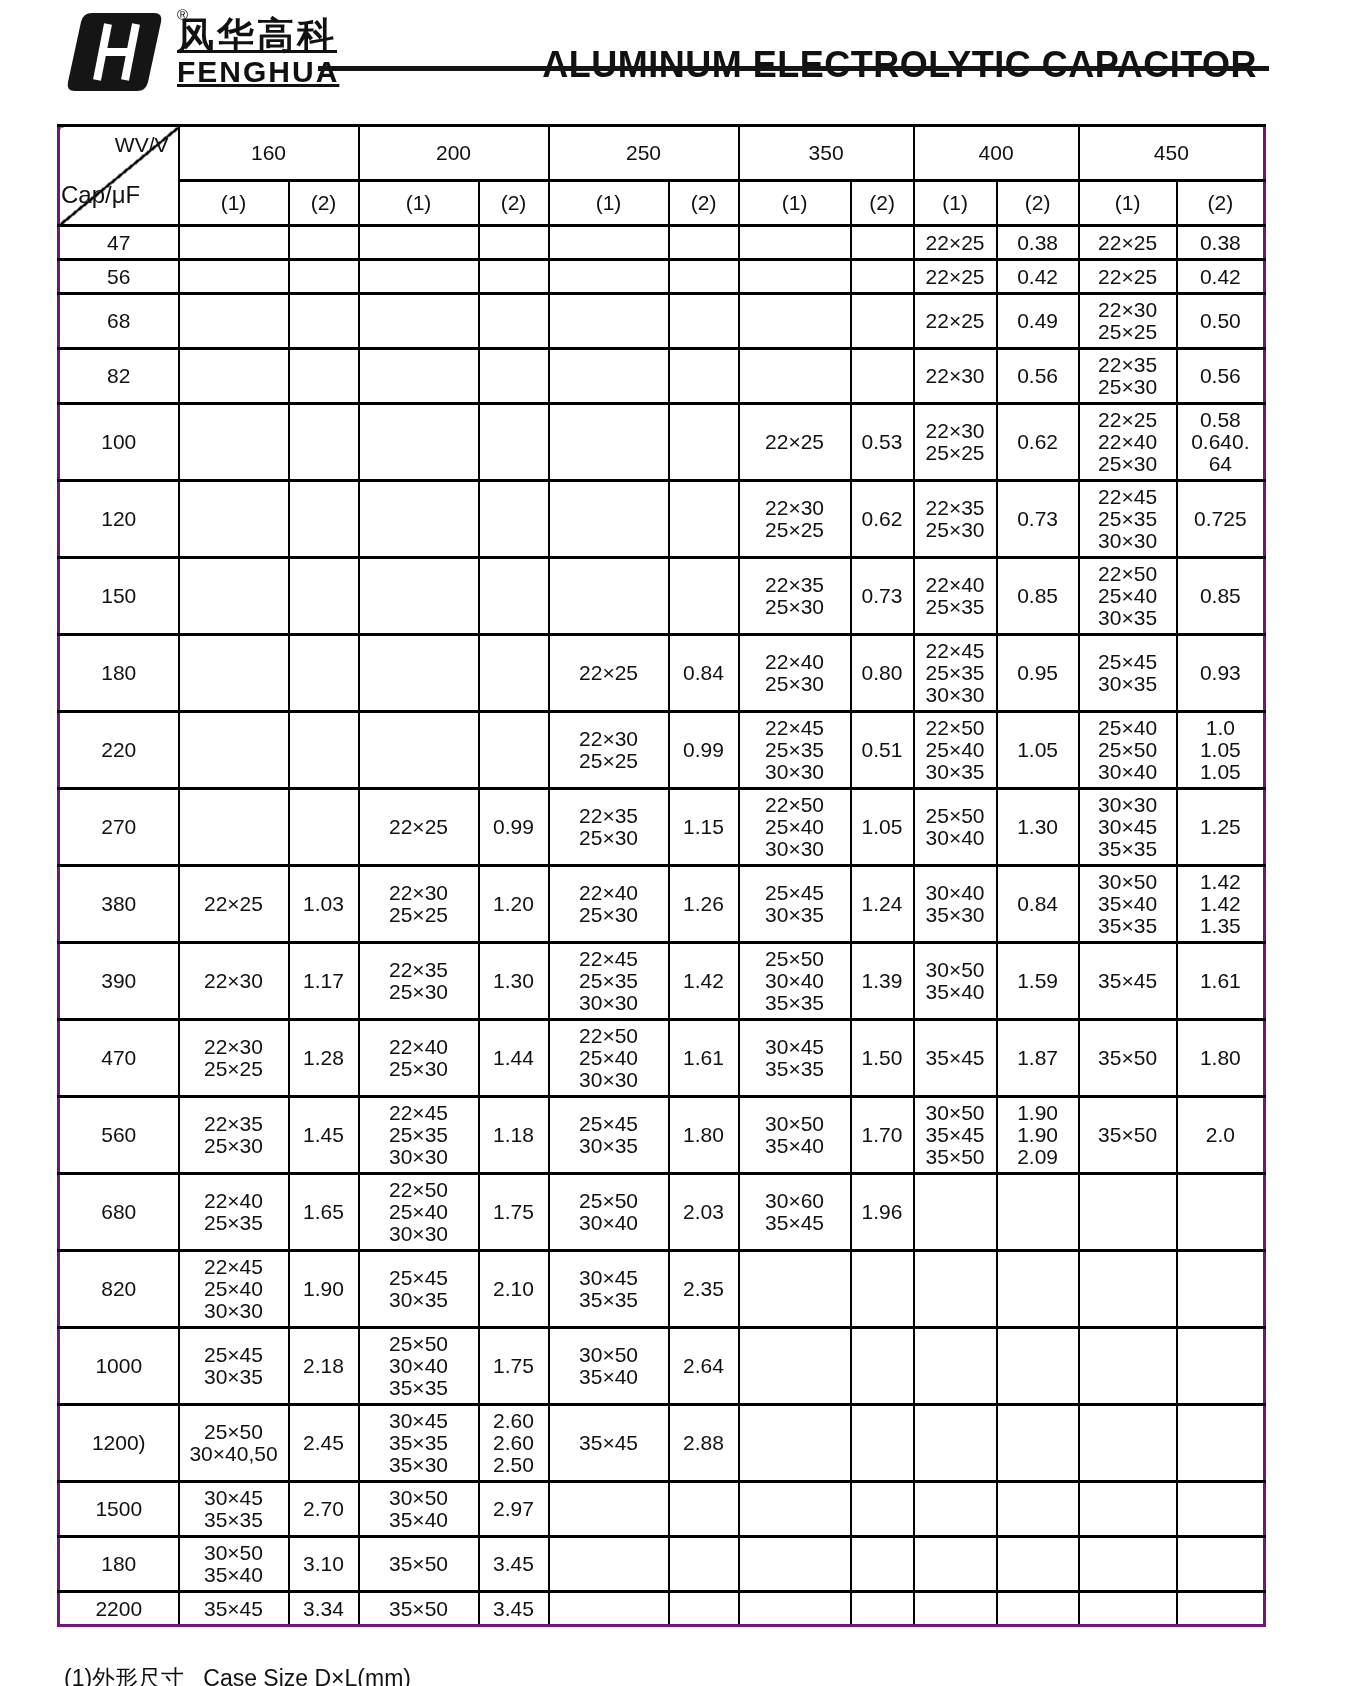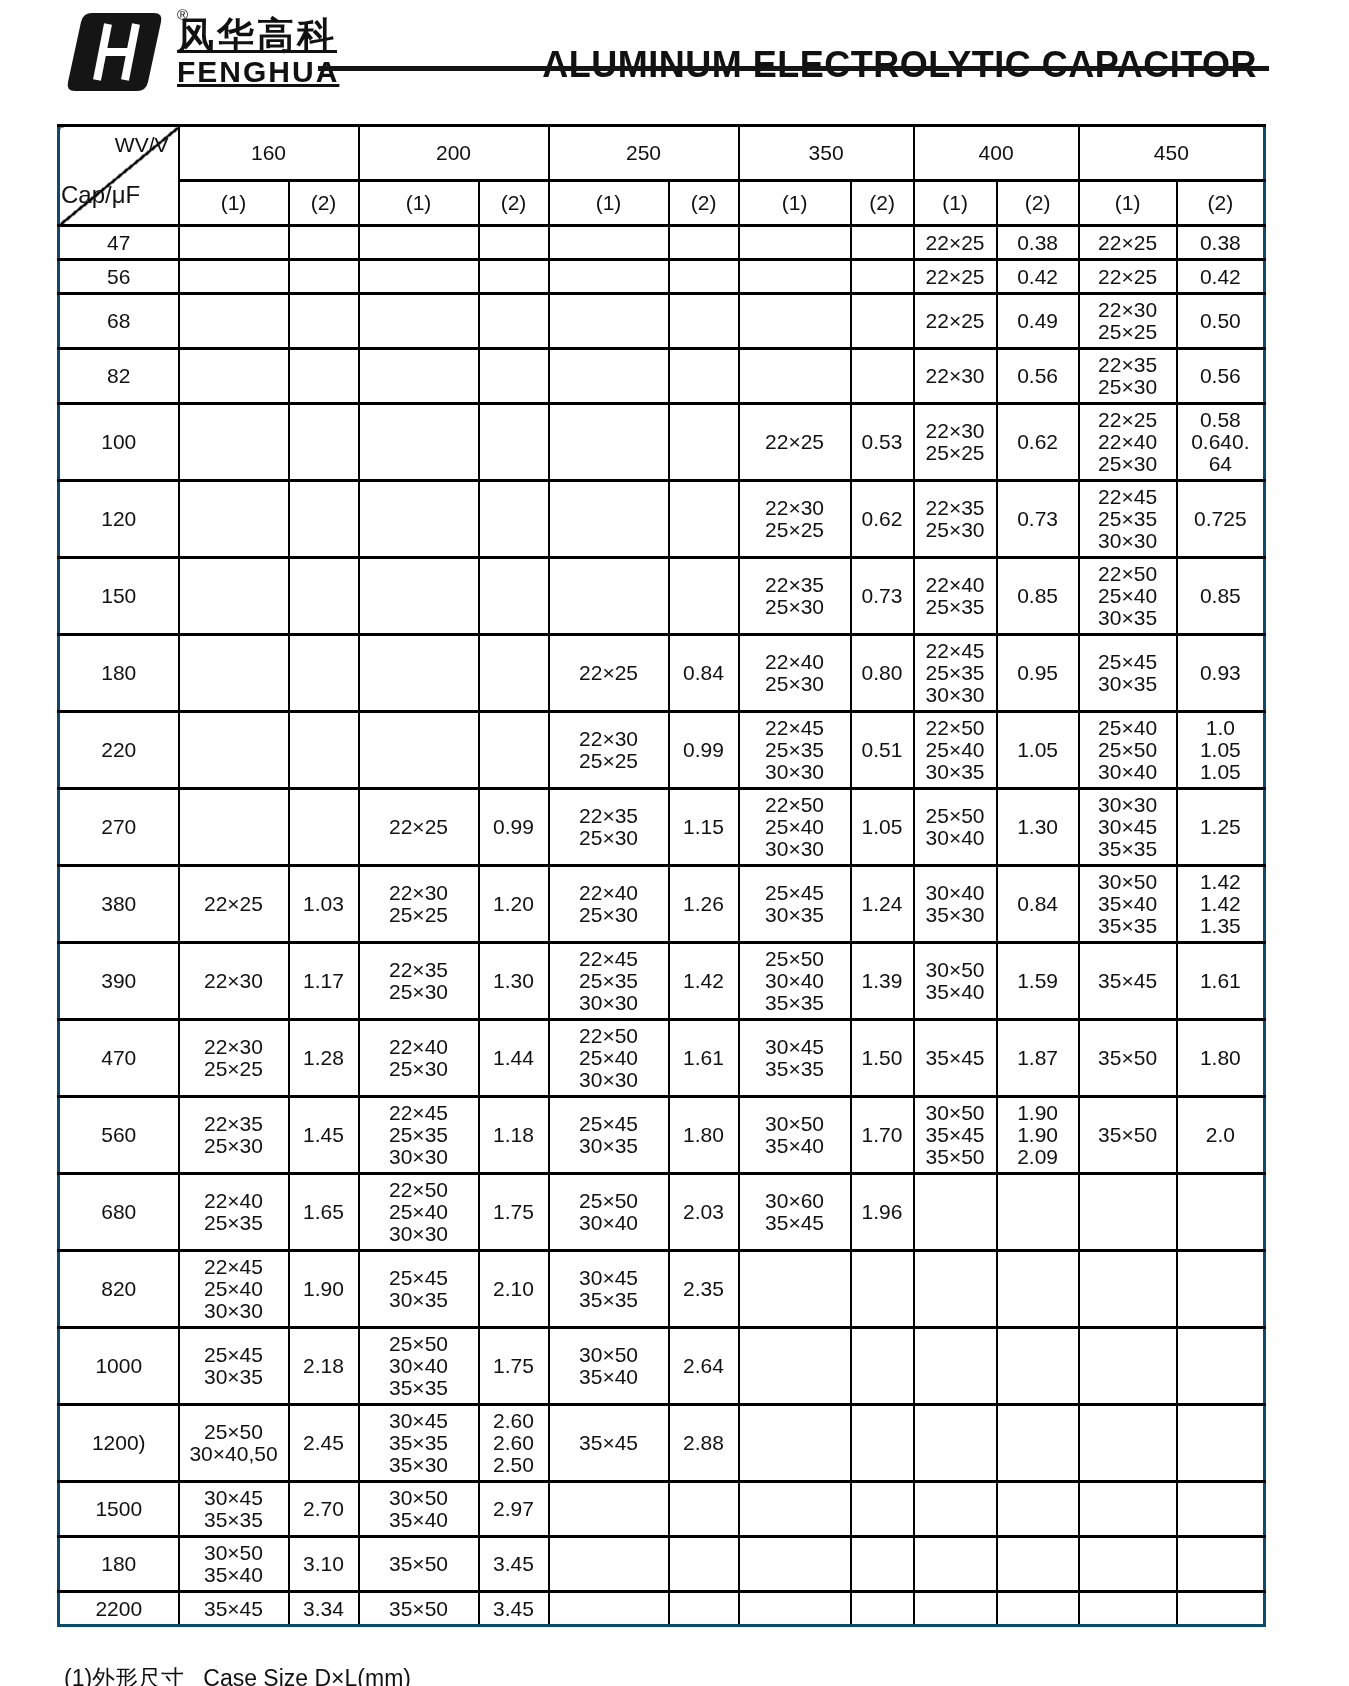--- a/index.html
+++ b/index.html
@@ -21,21 +21,21 @@
   .title-rule:before { content:""; position:absolute; left:0; top:1px; height:3px; width:240px; background:#151515; }
 
   
   table.spec { position:absolute; left:57px; top:124px; border-collapse:collapse;
     table-layout:fixed; width:1206px; }
   table.spec th, table.spec td {
     border-left:2px solid #000; border-top:3px solid #000;
     font-size:21px; line-height:22px; text-align:center; vertical-align:middle;
     padding:4px 2px; white-space:pre-line; font-weight:400; overflow:hidden;
   }
-  table.spec { border:3px solid #0c4a6e; }
+  table.spec { border:3px solid #701a75; }
   table.spec tr { height:34px; }
   th.vhead { height:44px; }
   th.shead { height:34px; }
   td.corner, th.corner {
     position:relative; padding:0;
     background:
       linear-gradient(to bottom right,
         transparent calc(50% - 1.3px), #000 calc(50% - 1.3px),
         #000 calc(50% + 1.3px), transparent calc(50% + 1.3px));
   }

